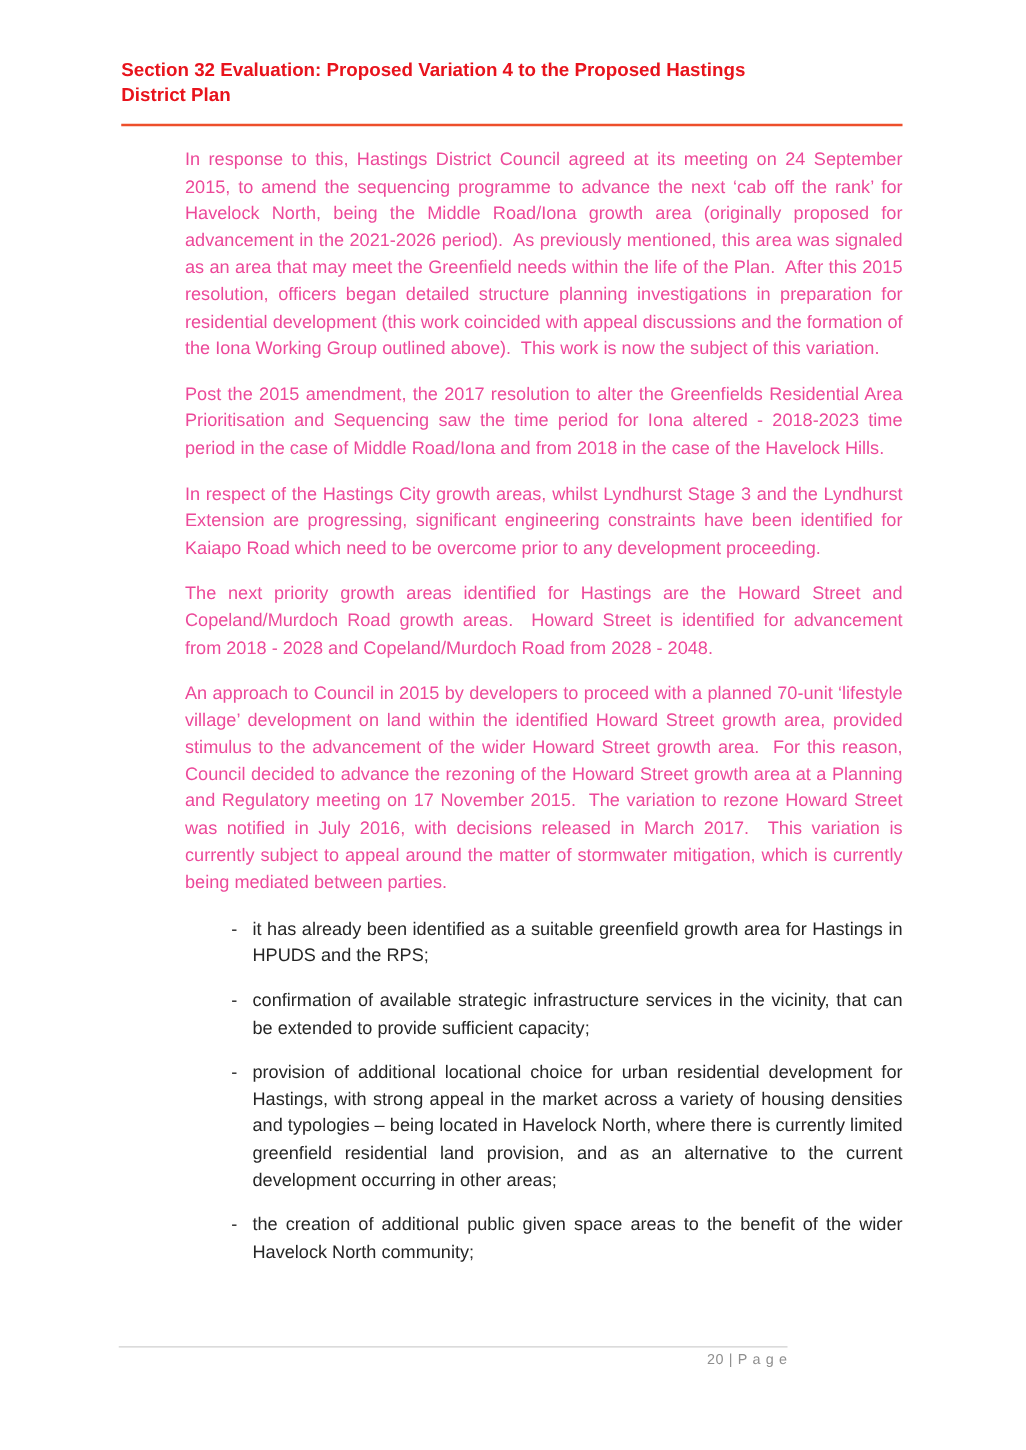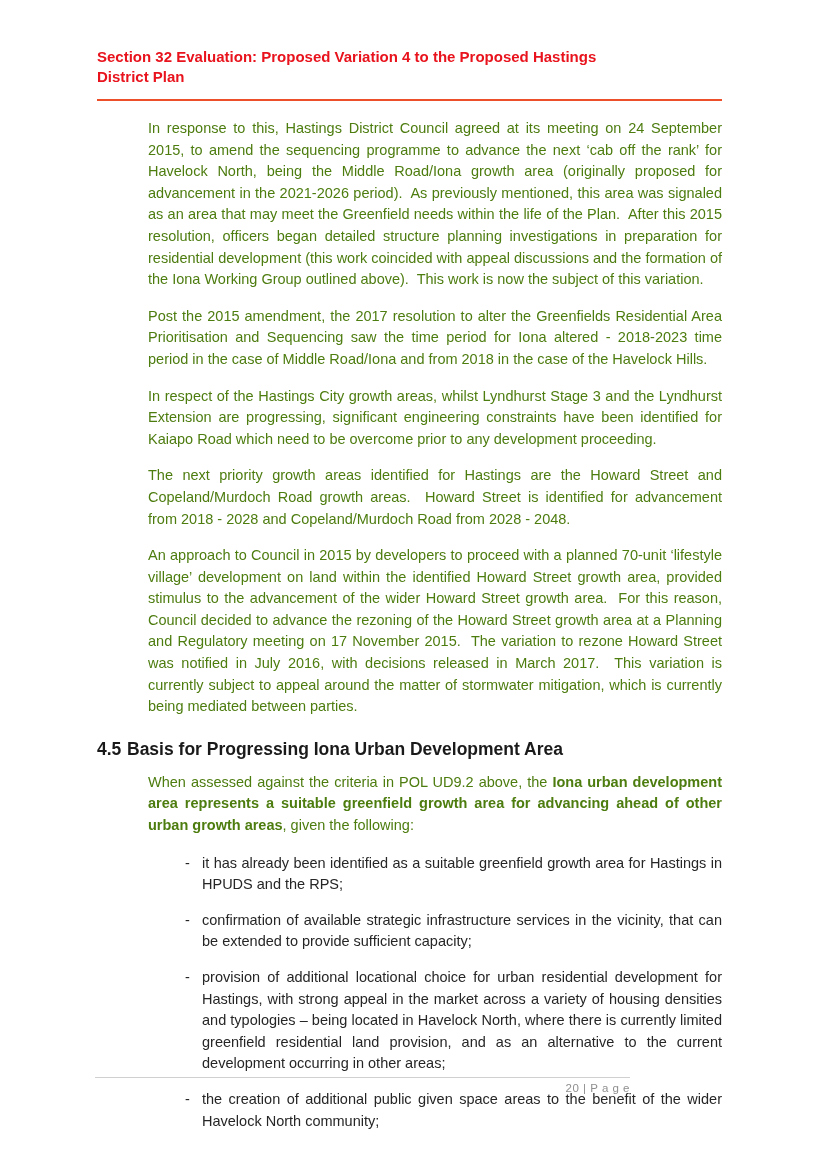--- a/index.html
+++ b/index.html
@@ -32,21 +32,21 @@
   .content {
     margin: 17px 99px 0 148px;
     width: 574px;
   }
   .para {
     font-size: 14.5px;
     line-height: 21.6px;
     text-align: justify;
     white-space: pre-wrap;
     margin-bottom: 15px;
-    color: #4d7c0f;
+    color: #ec4899;
   }
   .section-heading {
     display: flex;
     align-items: baseline;
     margin-left: -51px;
     margin-top: 20px;
     margin-bottom: 12px;
     color: #1a1a1a;
     font-weight: bold;
     font-size: 17.5px;
@@ -105,26 +105,21 @@
   </div>
 
   <div class="content">
 
     <p class="para">In response to this, Hastings District Council agreed at its meeting on 24 September 2015, to amend the sequencing programme to advance the next ‘cab off the rank’ for Havelock North, being the Middle Road/Iona growth area (originally proposed for advancement in the 2021-2026 period).  As previously mentioned, this area was signaled as an area that may meet the Greenfield needs within the life of the Plan.  After this 2015 resolution, officers began detailed structure planning investigations in preparation for residential development (this work coincided with appeal discussions and the formation of the Iona Working Group outlined above).  This work is now the subject of this variation.</p>
     <p class="para">Post the 2015 amendment, the 2017 resolution to alter the Greenfields Residential Area Prioritisation and Sequencing saw the time period for Iona altered - 2018-2023 time period in the case of Middle Road/Iona and from 2018 in the case of the Havelock Hills.</p>
     <p class="para">In respect of the Hastings City growth areas, whilst Lyndhurst Stage 3 and the Lyndhurst Extension are progressing, significant engineering constraints have been identified for Kaiapo Road which need to be overcome prior to any development proceeding.</p>
     <p class="para">The next priority growth areas identified for Hastings are the Howard Street and Copeland/Murdoch Road growth areas.  Howard Street is identified for advancement from 2018 - 2028 and Copeland/Murdoch Road from 2028 - 2048.</p>
     <p class="para">An approach to Council in 2015 by developers to proceed with a planned 70-unit ‘lifestyle village’ development on land within the identified Howard Street growth area, provided stimulus to the advancement of the wider Howard Street growth area.  For this reason, Council decided to advance the rezoning of the Howard Street growth area at a Planning and Regulatory meeting on 17 November 2015.  The variation to rezone Howard Street was notified in July 2016, with decisions released in March 2017.  This variation is currently subject to appeal around the matter of stormwater mitigation, which is currently being mediated between parties.</p>
 
-    <div class="section-heading">
-      <span class="sec-num">4.5</span>
-      <span class="sec-title">Basis for Progressing Iona Urban Development Area</span>
-    </div>
 
-    <p class="para intro"><span class="normal-run">When assessed against the criteria in POL UD9.2 above, the </span><span class="bold-run">Iona urban development area represents a suitable greenfield growth area for advancing ahead of other urban growth areas</span><span class="normal-run">, given the following:</span></p>
 
     <div class="bullets">
       <div class="bullet">
         <span class="bullet-dash">-</span>
         <span class="bullet-text">it has already been identified as a suitable greenfield growth area for Hastings in HPUDS and the RPS;</span>
       </div>
       <div class="bullet">
         <span class="bullet-dash">-</span>
         <span class="bullet-text">confirmation of available strategic infrastructure services in the vicinity, that can be extended to provide sufficient capacity;</span>
       </div>

